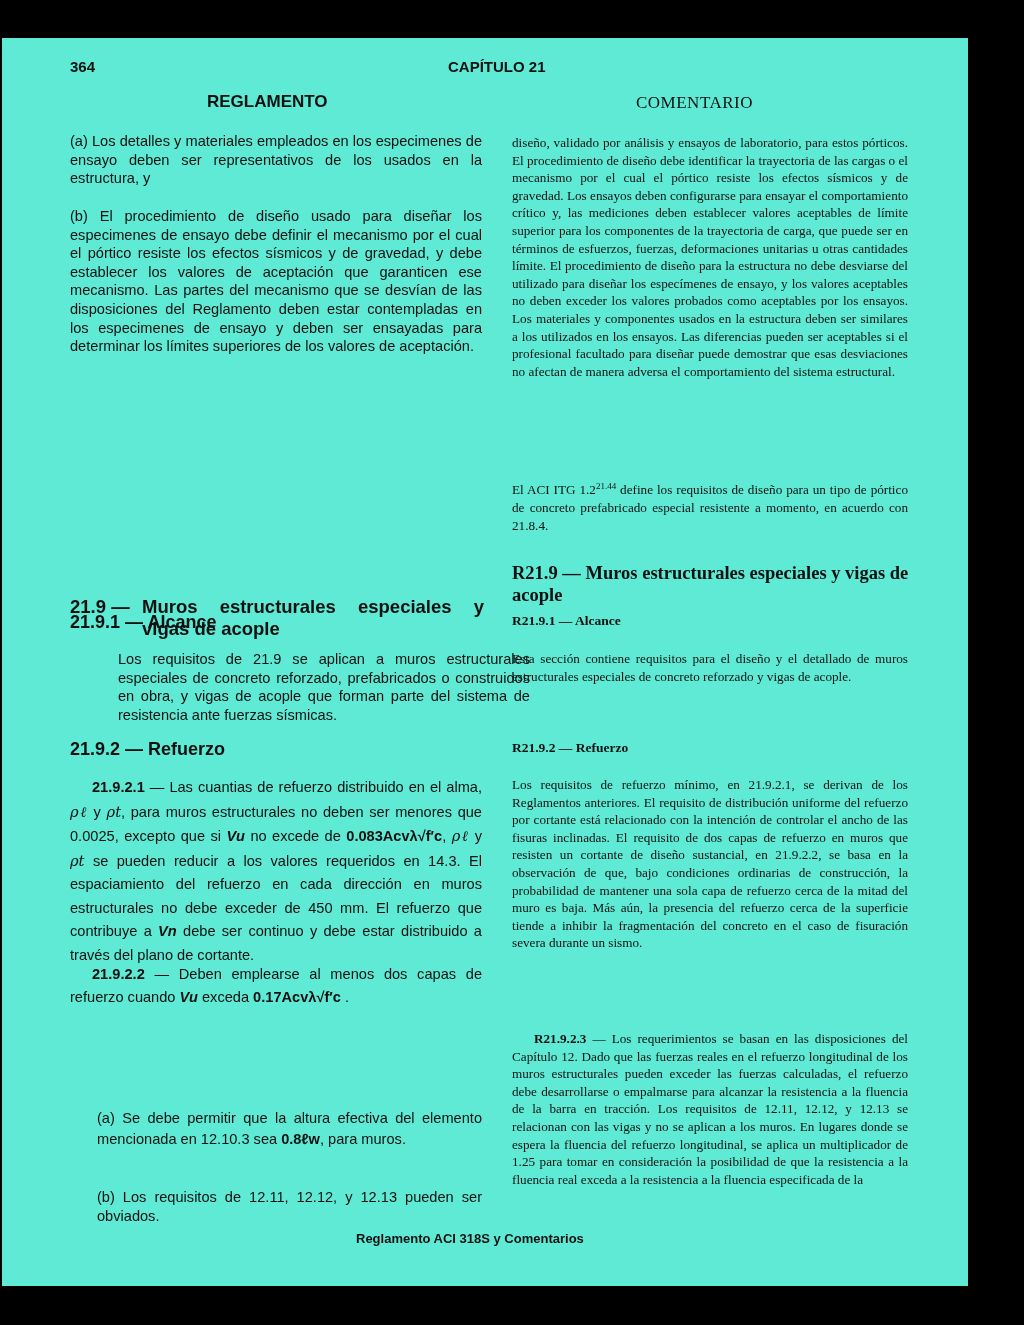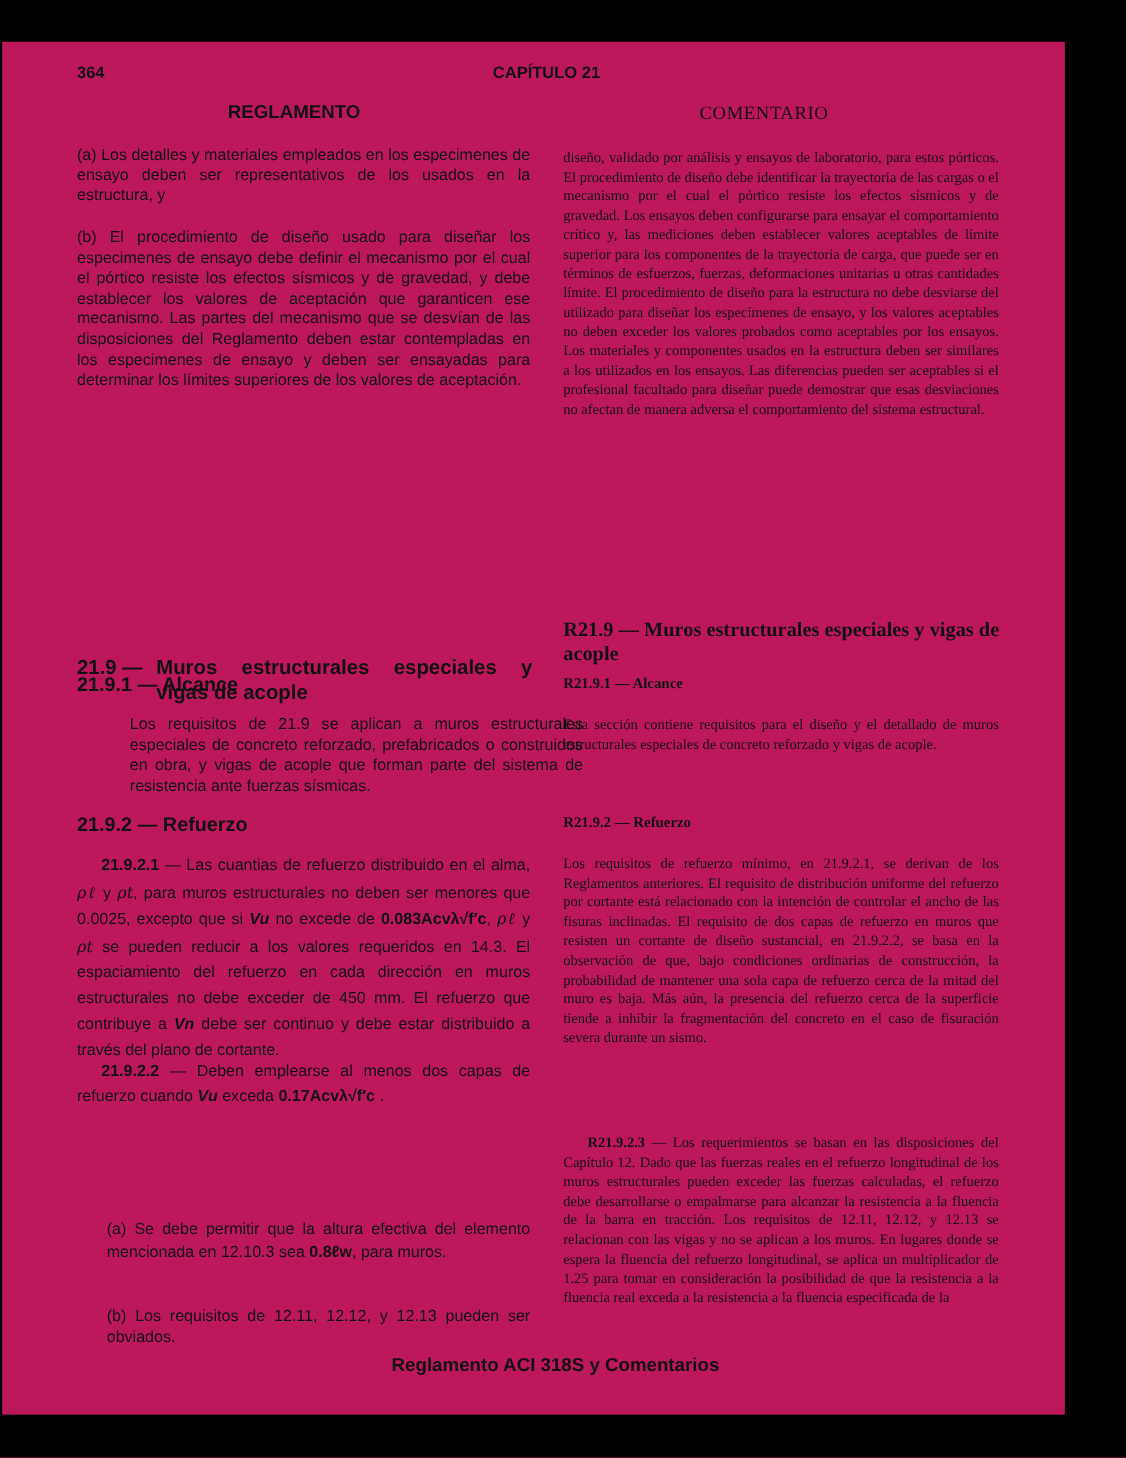--- a/index.html
+++ b/index.html
@@ -1,35 +1,35 @@
 <!DOCTYPE html>
 <html><head>
 <meta charset="utf-8">
 <style>
   html, body { margin:0; padding:0; }
   body { width:1024px; height:1325px; background:#000; position:relative; overflow:hidden; }
-  .page { position:absolute; left:2px; top:38px; width:966px; height:1248px; background:#be185d; }
+  .page { position:absolute; left:2px; top:38px; width:966px; height:1248px; background:#5eead4; }
   .abs { position:absolute; }
   .sans { font-family:"Liberation Sans", sans-serif; color:#111; }
   .serif { font-family:"Liberation Serif", serif; color:#111; }
   .pagenum { left:68px; top:20px; font-size:15px; font-weight:bold; }
   .chapter { left:446px; top:20px; font-size:15px; font-weight:bold; }
   .col-h-left { left:205px; top:54px; font-size:17px; font-weight:bold; }
   .col-h-right { left:634px; top:55px; font-size:17px; letter-spacing:0.5px; }
   .lp { left:68px; width:412px; font-size:14.6px; line-height:18.6px; text-align:justify; }
   .rp { left:510px; width:396px; font-size:13.2px; line-height:17.6px; text-align:justify; }
   .h-big-l { left:68px; width:414px; font-size:18.5px; font-weight:bold; line-height:22px; }
   .h-big-l .num { display:inline-block; width:72px; }
   .h-big-r { left:510px; width:400px; font-size:18.5px; font-weight:bold; line-height:22px; }
   .h-small-l { left:68px; font-size:18px; font-weight:bold; }
   .h-small-r { left:510px; font-size:13.5px; font-weight:bold; }
   .indent { text-indent:22px; }
   .sub-l { left:95px; width:385px; font-size:14.6px; line-height:18.6px; text-align:justify; }
   i.var { font-style:italic; font-weight:bold; }
-  .footer { left:354px; top:1193px; font-size:17px; font-weight:bold; }
+  .footer { left:354px; top:1193px; font-size:13px; font-weight:bold; }
   .math { font-family:"DejaVu Serif", serif; font-style:italic; }
 </style>
 </head>
 <body>
 
 <div class="page">
 
   <div class="abs sans pagenum">364</div>
   <div class="abs sans chapter">CAPÍTULO 21</div>
   <div class="abs sans col-h-left">REGLAMENTO</div>
@@ -54,20 +54,21 @@
 
   <div class="abs sans lp indent" style="top:925px; line-height:23px;"><b>21.9.2.2</b><span> — Deben emplearse al menos dos capas de refuerzo cuando </span><i class="var">Vu</i><span> exceda </span><b>0.17Acvλ√f′c</b><span> .</span></div>
 
 
   <div class="abs sans sub-l" style="top:1070px; line-height:21px;"><span>(a) Se debe permitir que la altura efectiva del elemento mencionada en 12.10.3 sea </span><b>0.8ℓw</b><span>, para muros.</span></div>
 
   <div class="abs sans sub-l" style="top:1150px;">(b) Los requisitos de 12.11, 12.12, y 12.13 pueden ser obviados.</div>
 
   <div class="abs serif rp" style="top:96px;">diseño, validado por análisis y ensayos de laboratorio, para estos pórticos. El procedimiento de diseño debe identificar la trayectoria de las cargas o el mecanismo por el cual el pórtico resiste los efectos sísmicos y de gravedad. Los ensayos deben configurarse para ensayar el comportamiento crítico y, las mediciones deben establecer valores aceptables de límite superior para los componentes de la trayectoria de carga, que puede ser en términos de esfuerzos, fuerzas, deformaciones unitarias u otras cantidades límite. El procedimiento de diseño para la estructura no debe desviarse del utilizado para diseñar los especímenes de ensayo, y los valores aceptables no deben exceder los valores probados como aceptables por los ensayos. Los materiales y componentes usados en la estructura deben ser similares a los utilizados en los ensayos. Las diferencias pueden ser aceptables si el profesional facultado para diseñar puede demostrar que esas desviaciones no afectan de manera adversa el comportamiento del sistema estructural.</div>
 
+  <div class="abs serif rp" style="top:440px;"><span>El ACI ITG 1.2</span><sup style="font-size:9px;">21.44</sup><span> define los requisitos de diseño para un tipo de pórtico de concreto prefabricado especial resistente a momento, en acuerdo con 21.8.4.</span></div>
 
   <div class="abs serif h-big-r" style="top:524px;">R21.9 — Muros estructurales especiales y vigas de acople</div>
 
   <div class="abs serif h-small-r" style="top:575px;">R21.9.1 — Alcance</div>
   <div class="abs serif rp" style="top:612px;">Esta sección contiene requisitos para el diseño y el detallado de muros estructurales especiales de concreto reforzado y vigas de acople.</div>
 
   <div class="abs serif h-small-r" style="top:702px;">R21.9.2 — Refuerzo</div>
   <div class="abs serif rp" style="top:738px;">Los requisitos de refuerzo mínimo, en 21.9.2.1, se derivan de los Reglamentos anteriores. El requisito de distribución uniforme del refuerzo por cortante está relacionado con la intención de controlar el ancho de las fisuras inclinadas. El requisito de dos capas de refuerzo en muros que resisten un cortante de diseño sustancial, en 21.9.2.2, se basa en la observación de que, bajo condiciones ordinarias de construcción, la probabilidad de mantener una sola capa de refuerzo cerca de la mitad del muro es baja. Más aún, la presencia del refuerzo cerca de la superficie tiende a inhibir la fragmentación del concreto en el caso de fisuración severa durante un sismo.</div>
 
   <div class="abs serif rp indent" style="top:992px;"><b>R21.9.2.3</b><span> — Los requerimientos se basan en las disposiciones del Capítulo 12. Dado que las fuerzas reales en el refuerzo longitudinal de los muros estructurales pueden exceder las fuerzas calculadas, el refuerzo debe desarrollarse o empalmarse para alcanzar la resistencia a la fluencia de la barra en tracción. Los requisitos de 12.11, 12.12, y 12.13 se relacionan con las vigas y no se aplican a los muros. En lugares donde se espera la fluencia del refuerzo longitudinal, se aplica un multiplicador de 1.25 para tomar en consideración la posibilidad de que la resistencia a la fluencia real exceda a la resistencia a la fluencia especificada de la</span></div>

